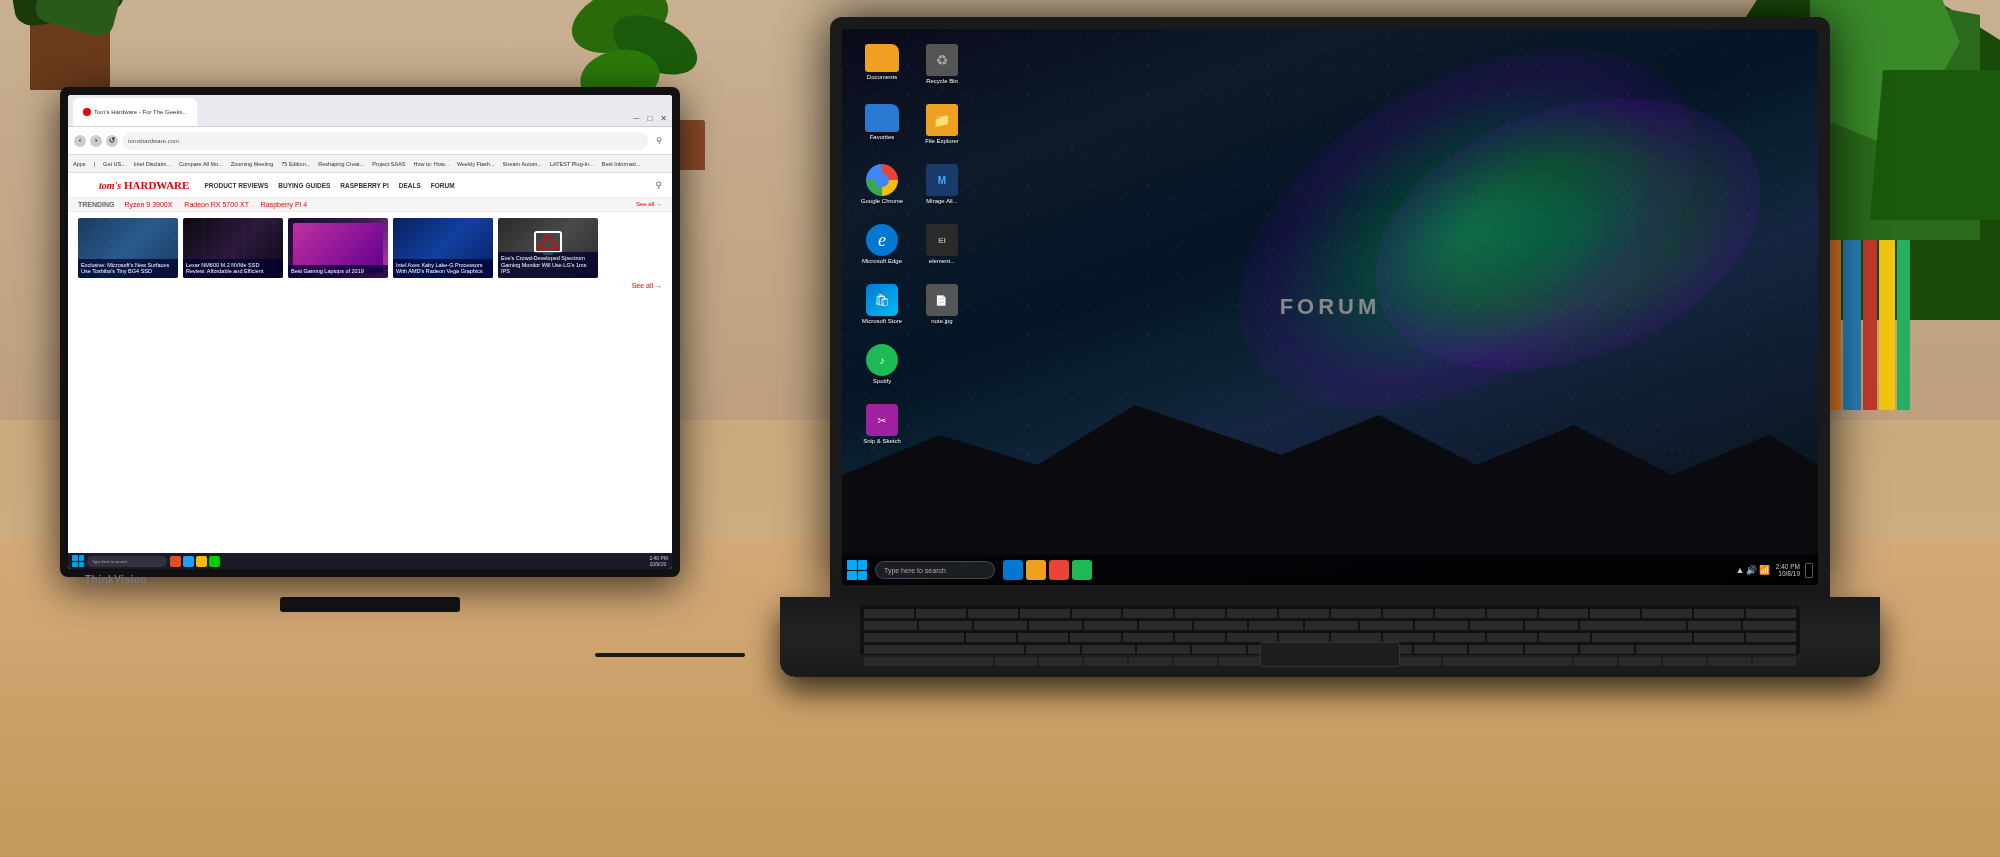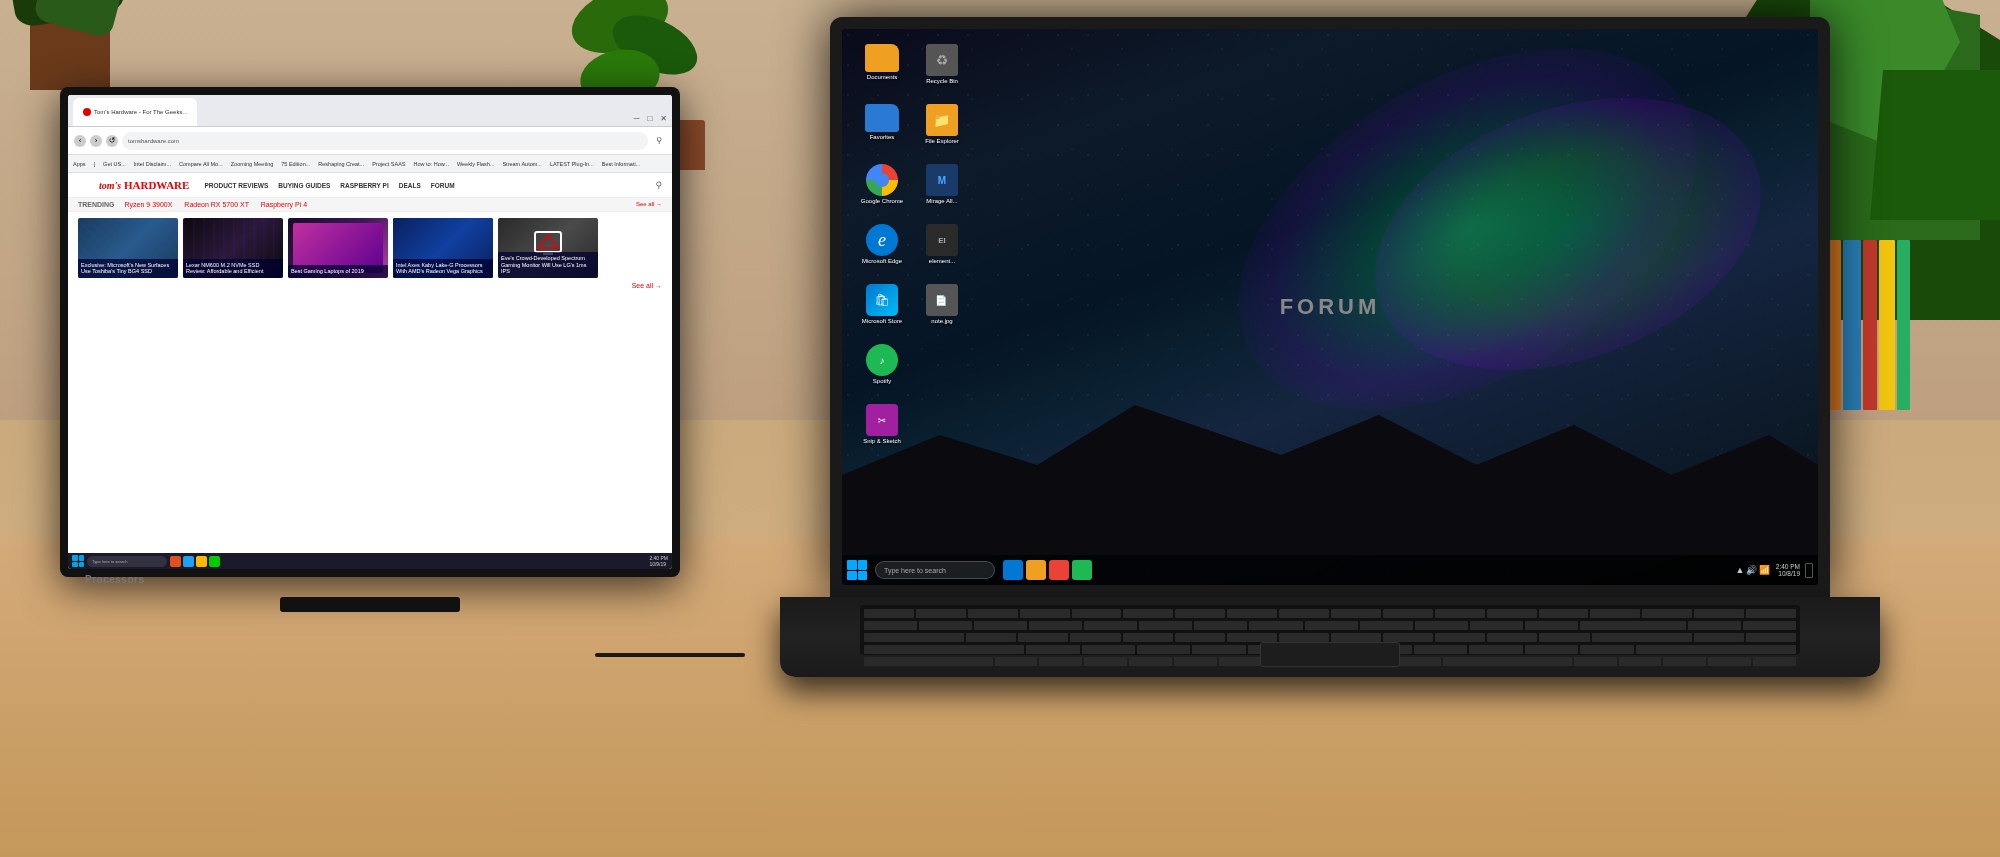--- a/index.html
+++ b/index.html
@@ -648,21 +648,21 @@
             <div>10/9/19</div>
           </div>
         </div>
 
       </div>
     </div>
 
     <div style="position:absolute;bottom:-15px;left:50%;transform:translateX(-50%);width:180px;height:15px;background:#111;border-radius:3px;z-index:8;"></div>
 
     <div style="position:absolute;bottom:10px;left:25px;z-index:15;">
-      <span style="color:#777;font-size:10px;font-weight:bold;letter-spacing:0.5px;font-family:Arial;">Processors</span>
+      <span style="color:#777;font-size:10px;font-weight:bold;letter-spacing:0.5px;font-family:Arial;">ThinkVision</span>
     </div>
 
   </div>
 
   <div style="position:absolute;bottom:290px;left:590px;width:3px;height:150px;background:#1a1a1a;transform:rotate(30deg);transform-origin:top;z-index:6;border-radius:2px;"></div>
   <div style="position:absolute;bottom:200px;left:595px;width:150px;height:4px;background:#1a1a1a;z-index:6;border-radius:2px;"></div>
 
   <div class="dell-laptop-outer">
 
     <div class="laptop-screen-assembly">

